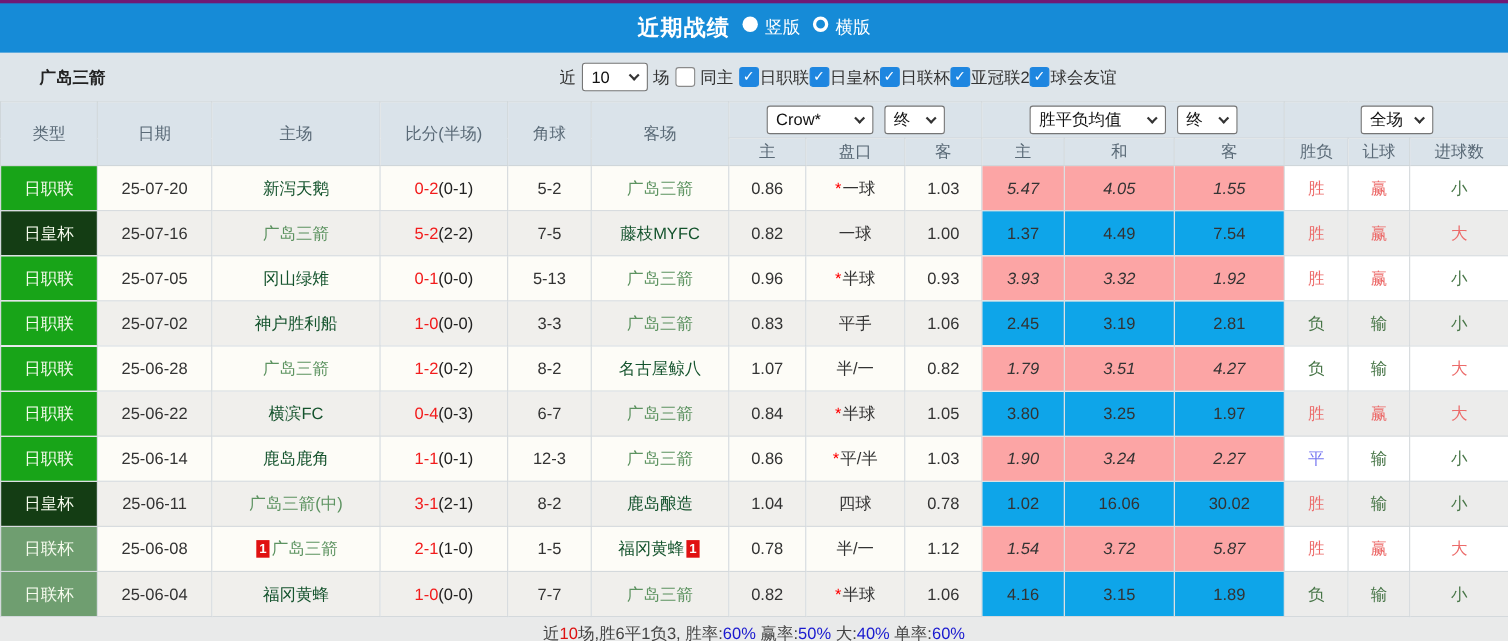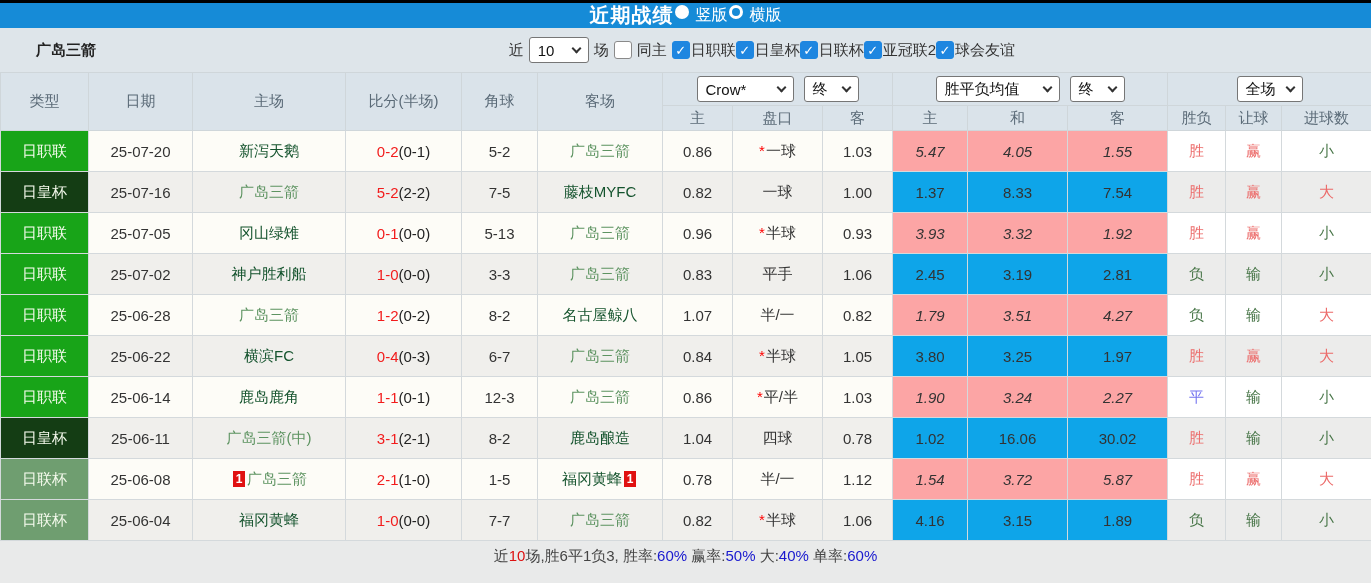--- a/index.html
+++ b/index.html
@@ -6,23 +6,23 @@
   html, body { margin: 0; padding: 0; }
   body {
     width: 1371px; height: 583px; overflow: hidden;
     background: #e9eaea;
     font-family: "Liberation Sans", "DejaVu Sans", sans-serif;
     font-size: 15px; color: #333;
   }
 
   
   .titlebar {
-    height: 28px; background: var(--bar, #168bd7);
-    border-top: 3px solid #000000;
-    display: flex; align-items: center; justify-content: center; gap: 1px;
+    height: 48px; background: var(--bar, #168bd7);
+    border-top: 3px solid #701a75;
+    display: flex; align-items: center; justify-content: center; gap: 11px;
     color: #fff;
   }
   .title { font-size: 20px; font-weight: bold; letter-spacing: 1px; }
   .radio-item { display: inline-flex; align-items: flex-start; gap: 7px; font-size: 16px; cursor: pointer; }
   .disc { width: 14px; height: 14px; background: #fff; border-radius: 50%; }
   .ring { width: 14px; height: 14px; border: 3.5px solid #fff; border-radius: 50%; }
 
   
   .filterbar { height: 44px; background: #dee5ea; display: flex; align-items: center; }
   .team { font-weight: bold; margin-left: 36px; font-size: 15px; color: #222; }
@@ -217,21 +217,21 @@
         <td class="c-type" style="background: rgb(20, 61, 20);">日皇杯</td>
         <td class="c-date">25-07-16</td>
         <td class="c-team"><span class="tg">广岛三箭</span></td>
         <td class="c-score"><span class="ft">5-2</span><span class="ht">(2-2)</span></td>
         <td class="c-corner">7-5</td>
         <td class="c-team"><span class="tb">藤枝MYFC</span></td>
         <td class="c-odds">0.82</td>
         <td class="c-hcap">一球</td>
         <td class="c-odds">1.00</td>
         <td class="c-avg">1.37</td>
-        <td class="c-avg">8.33</td>
+        <td class="c-avg">4.49</td>
         <td class="c-avg">7.54</td>
         <td class="c-res" style="color: rgb(236, 107, 106);">胜</td>
         <td class="c-res" style="color: rgb(236, 107, 106);">赢</td>
         <td class="c-res" style="color: rgb(236, 107, 106);">大</td>
       </tr>
       <tr class="odd">
         <td class="c-type" style="background: rgb(24, 164, 24);">日职联</td>
         <td class="c-date">25-07-05</td>
         <td class="c-team"><span class="tb">冈山绿雉</span></td>
         <td class="c-score"><span class="ft">0-1</span><span class="ht">(0-0)</span></td>

